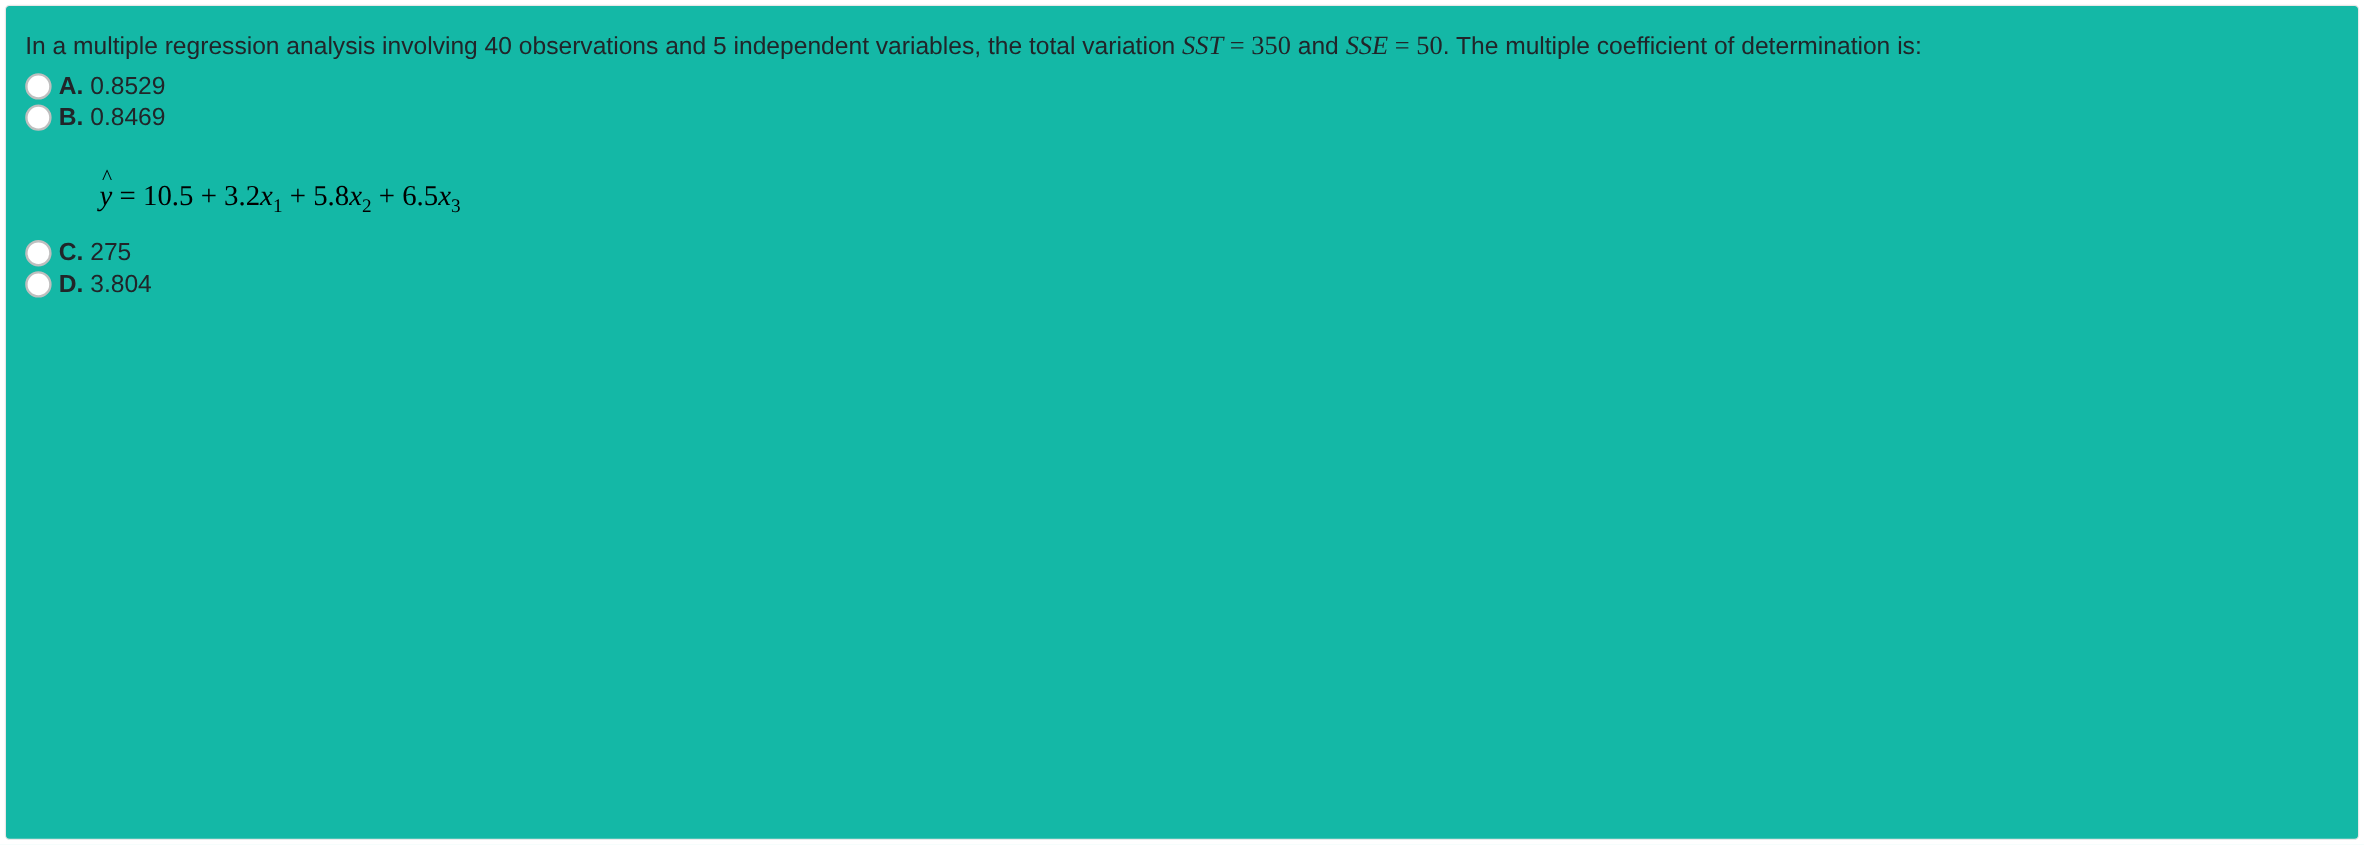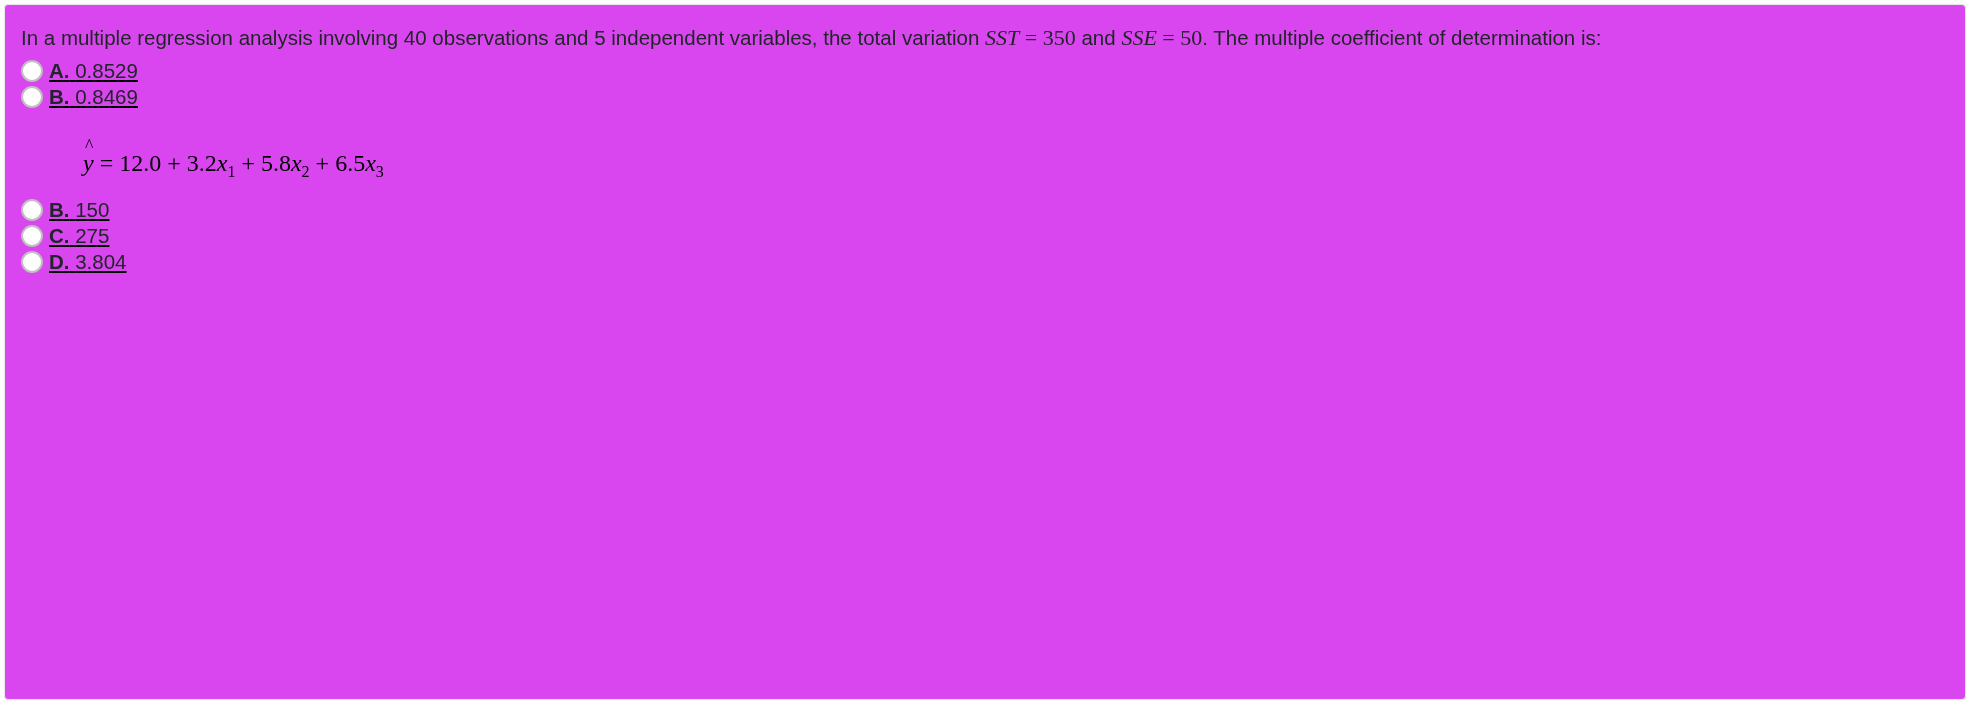--- a/index.html
+++ b/index.html
@@ -2,21 +2,21 @@
 <html><head>
 <meta charset="utf-8">
 <style>
   html, body {
     margin: 0;
     padding: 0;
     font-family: Arial, Helvetica, sans-serif;
     background: #ffffff;
   }
   .panel {
-    background: #d946ef;
+    background: #14b8a6;
     border: 1px solid #e8e8e8;
     border-radius: 4px;
     margin: 4px;
     padding: 14px 16px 22px 16px;
     box-sizing: border-box;
     width: calc(100% - 8px);
     min-height: 696px;
   }
   .qtext {
     color: #212529;
@@ -30,21 +30,20 @@
     font-size: 22px;
   }
   .qtext .mathn {
     font-family: "Times New Roman", Times, serif;
     font-style: normal;
     font-size: 22px;
   }
   .choices {
     margin-top: 0;
     margin-bottom: 20px;
-    text-decoration: underline;
   }
   .choice {
     display: flex;
     align-items: center;
     gap: 6px;
     padding: 1px 0;
   }
   .radio {
     width: 22px;
     height: 22px;
@@ -102,29 +101,25 @@
     </div>
     <div class="choice">
       <div class="radio"></div>
       <div class="choice-text"><b>B.</b> <span>0.8469</span></div>
     </div>
   </div>
 
   <div class="block2">
 
     <div class="equation">
-      <span class="hat">y</span><span> = </span><span>12.0</span><span> + </span><span>3.2</span><span class="ital">x</span><sub>1</sub><span> + </span><span>5.8</span><span class="ital">x</span><sub>2</sub><span> + </span><span>6.5</span><span class="ital">x</span><sub>3</sub>
+      <span class="hat">y</span><span> = </span><span>10.5</span><span> + </span><span>3.2</span><span class="ital">x</span><sub>1</sub><span> + </span><span>5.8</span><span class="ital">x</span><sub>2</sub><span> + </span><span>6.5</span><span class="ital">x</span><sub>3</sub>
     </div>
 
 
     <div class="choices">
-      <div class="choice">
-        <div class="radio"></div>
-        <div class="choice-text"><b>B.</b> <span>150</span></div>
-      </div>
       <div class="choice">
         <div class="radio"></div>
         <div class="choice-text"><b>C.</b> <span>275</span></div>
       </div>
       <div class="choice">
         <div class="radio"></div>
         <div class="choice-text"><b>D.</b> <span>3.804</span></div>
       </div>
     </div>
   </div>

